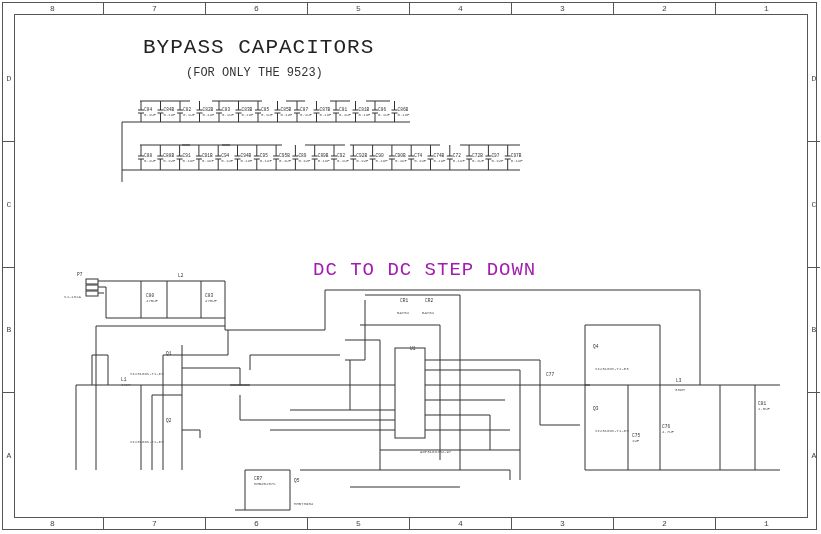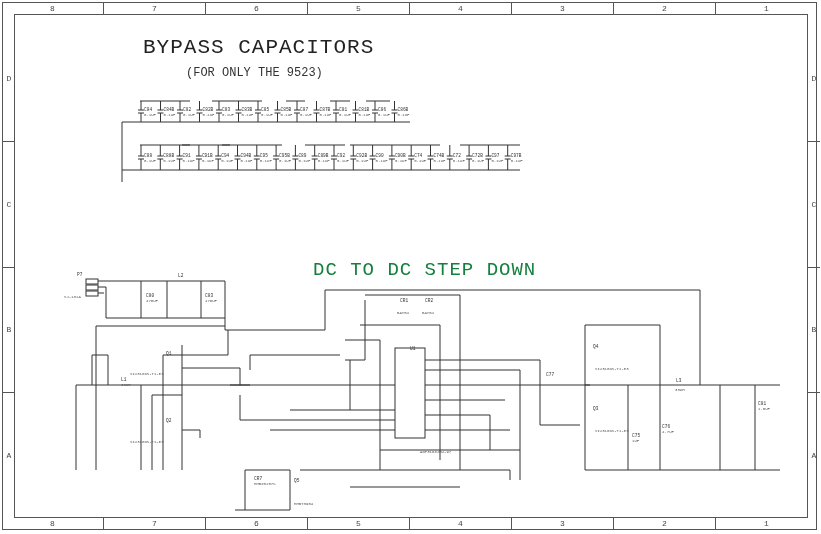--- a/index.html
+++ b/index.html
@@ -11,21 +11,21 @@
   .zone-row.bot{top:518px;}
   .zone-cell{flex:1;border-right:1px solid #555;text-align:center;font-size:8px;line-height:12px;color:#444;}
   .zone-cell:last-child{border-right:none;}
   .zone-col{position:absolute;top:16px;width:12px;height:502px;display:flex;flex-direction:column;}
   .zone-col.left{left:3px;}
   .zone-col.right{left:808px;}
   .zone-rcell{flex:1;border-bottom:1px solid #555;display:flex;align-items:center;justify-content:center;font-size:8px;color:#444;}
   .zone-rcell:last-child{border-bottom:none;}
   .title1{position:absolute;left:143px;top:36px;font-size:21px;letter-spacing:1px;color:#222;}
   .sub1{position:absolute;left:186px;top:66px;font-size:12px;color:#333;}
-  .title2{position:absolute;left:313px;top:259px;font-size:19px;letter-spacing:1px;color:#15803d;}
+  .title2{position:absolute;left:313px;top:259px;font-size:19px;letter-spacing:1px;color:#a21caf;}
   svg{position:absolute;left:0;top:0;}
   .lbl{font-family:"Liberation Mono",monospace;font-size:4px;fill:#555;}
   .lblb{font-family:"Liberation Mono",monospace;font-size:4.5px;fill:#333;}
 </style>
 </head>
 <body>
 
 <div class="frame"></div>
 <div class="inner"></div>
 

